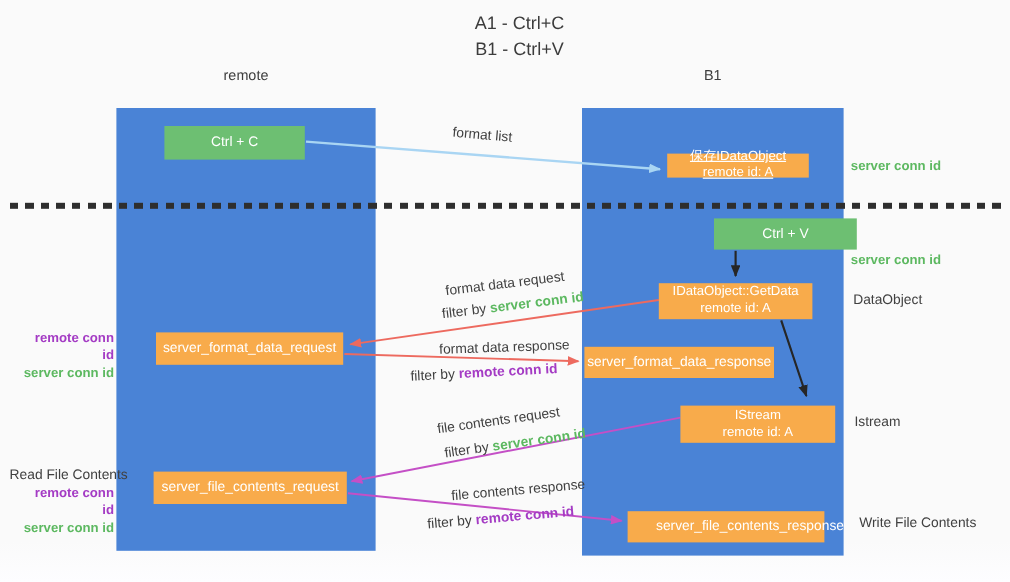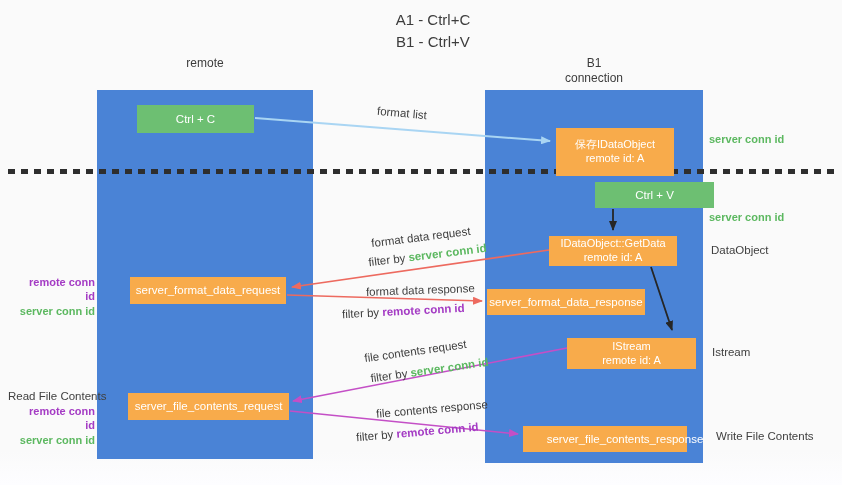--- a/index.html
+++ b/index.html
@@ -48,21 +48,20 @@
   <div class="title">
     <div>A1 - Ctrl+C</div>
     <div>B1 - Ctrl+V</div>
   </div>
 
   <div class="lane-header" style="left:97px; top:56px; width:216px;">
     <div>remote</div>
   </div>
   <div class="lane-header" style="left:485px; top:56px; width:218px;">
     <div>B1</div>
-    <div>connection</div>
   </div>
 
   <div class="lane" style="left:97px; top:90px; width:216px; height:369px;"></div>
   <div class="lane" style="left:485px; top:90px; width:218px; height:373px;"></div>
 
   <div class="divider"></div>
 
   <svg class="arrows" width="842" height="485" viewBox="0 0 842 485">
     <defs>
       <marker id="m-blue" markerWidth="10" markerHeight="8" refX="9" refY="4" orient="auto" markerUnits="userSpaceOnUse">
@@ -84,21 +83,21 @@
     <line x1="549" y1="250" x2="292" y2="287" stroke="#ed6a5f" stroke-width="1.6" marker-end="url(#m-red)"></line>
     <line x1="287" y1="295" x2="482" y2="301" stroke="#ed6a5f" stroke-width="1.6" marker-end="url(#m-red)"></line>
     <line x1="567" y1="348" x2="293" y2="401" stroke="#c44fc6" stroke-width="1.6" marker-end="url(#m-magenta)"></line>
     <line x1="290" y1="411" x2="518" y2="434" stroke="#c44fc6" stroke-width="1.6" marker-end="url(#m-magenta)"></line>
   </svg>
 
   <div class="node green single" style="left:137px; top:105px; width:117px; height:28px;">
     <span>Ctrl + C</span>
   </div>
 
-  <div class="node orange" style="left:556px; top:128px; width:118px; height:48px;">
+  <div class="node orange" style="left:556px; top:128px; width:118px; height:20px;text-decoration:underline;">
     <span>
       <span style="display:block;">保存IDataObject</span>
       <span style="display:block;">remote id: A</span>
     </span>
   </div>
 
   <div class="node green single" style="left:554px; top:182px; width:119px; height:26px;margin-left:41px;">
     <span>Ctrl + V</span>
   </div>
 

